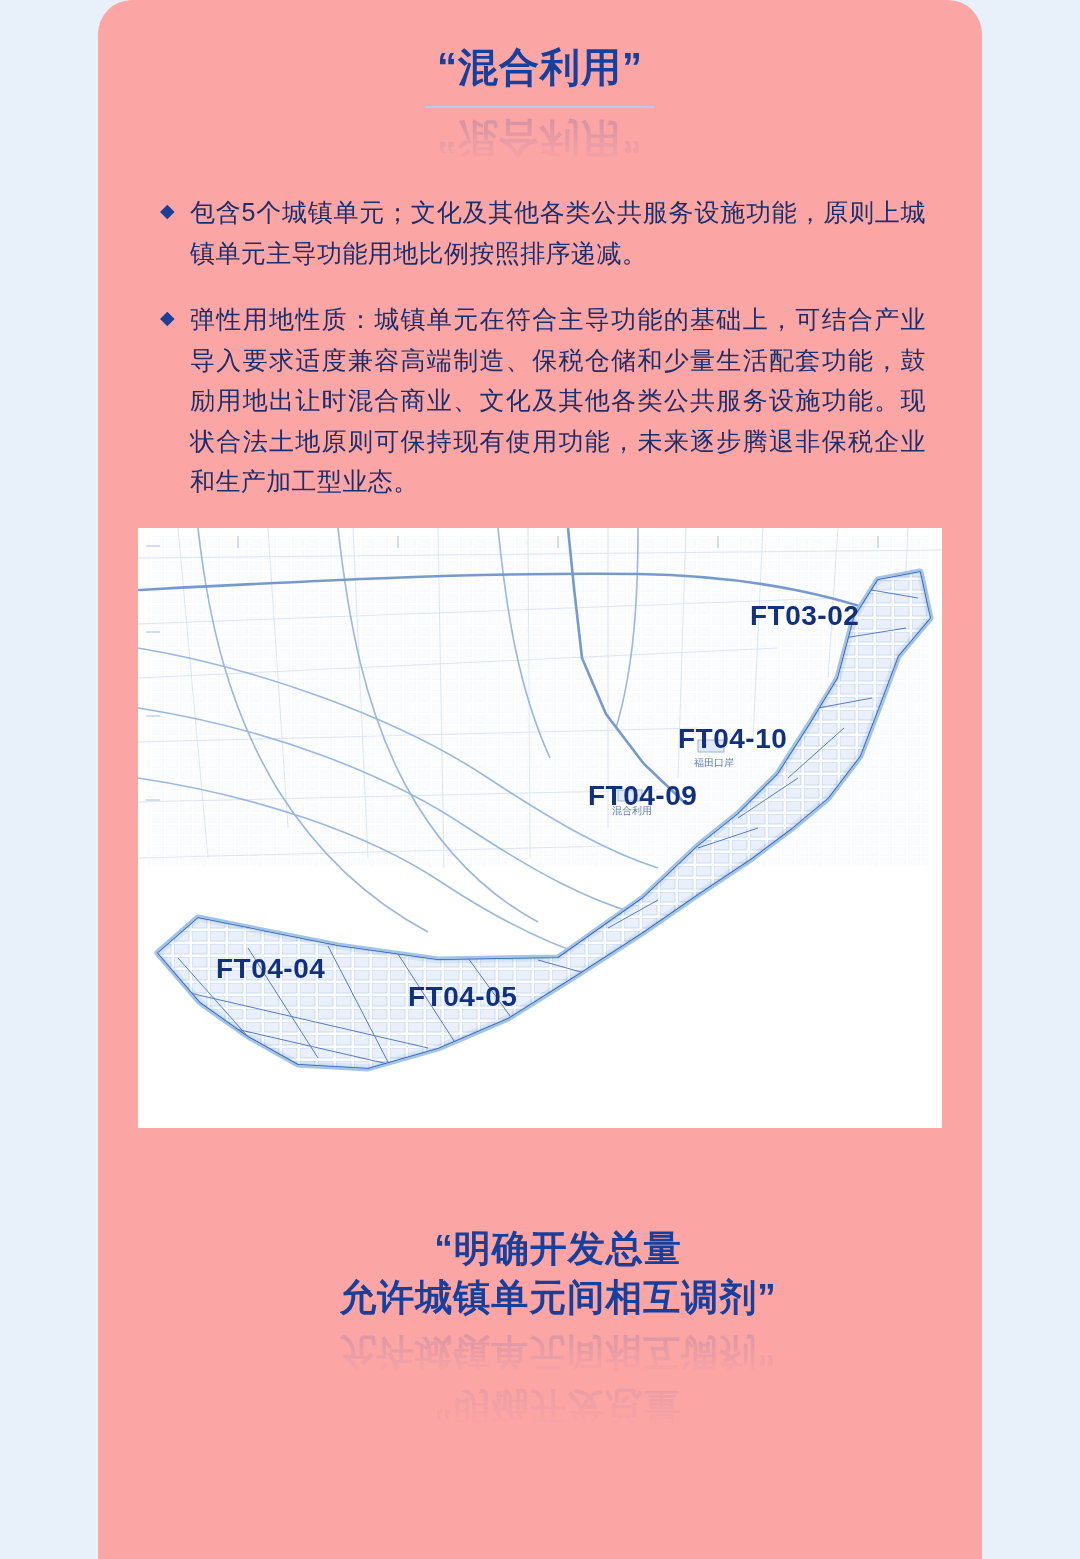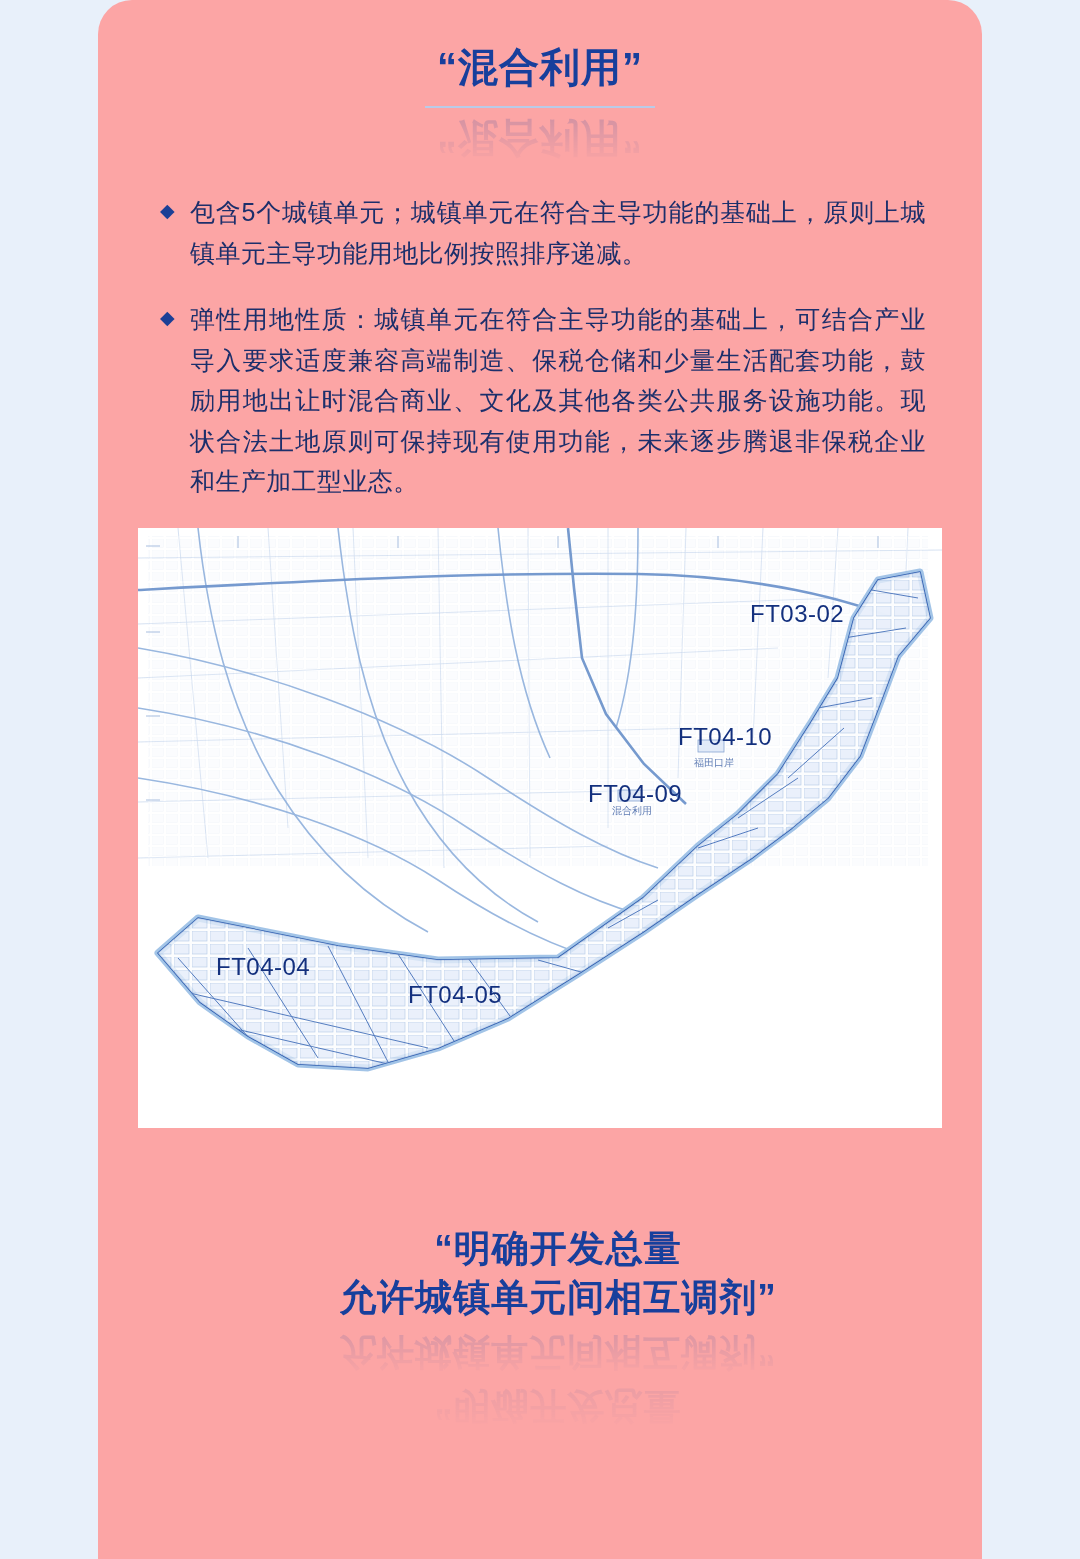--- a/index.html
+++ b/index.html
@@ -89,22 +89,22 @@
   .map-wrap {
     position: relative;
     width: 804px;
     height: 600px;
     margin: 0 auto;
     background: #ffffff;
   }
   .map-svg { display: block; }
   .map-label {
     position: absolute;
-    font-size: 24px;
-    font-weight: normal;
+    font-size: 28px;
+    font-weight: bold;
     color: #13307e;
     letter-spacing: 0.5px;
     white-space: nowrap;
   }
   .lab-ft0302 { left: 612px; top: 72px; }
   .lab-ft0410 { left: 540px; top: 195px; }
   .lab-ft0409 { left: 450px; top: 252px; }
   .lab-ft0401 { left: 78px;  top: 425px; }
   .lab-ft0405 { left: 230px; top: 453px; margin-left: 40px; }
   .map-mini-label {
@@ -155,21 +155,21 @@
 
   <div class="heading-block">
     <div class="heading-title">“混合利用”</div>
     <div class="heading-rule"></div>
     <div class="heading-reflect">“混合利用”</div>
   </div>
 
   <div class="bullets">
     <div class="bullet-row">
       <div class="bullet-marker">◆</div>
-      <div class="bullet-text">包含5个城镇单元；城镇单元在符合主导功能的基础上，原则上城镇单元主导功能用地比例按照排序递减。</div>
+      <div class="bullet-text">包含5个城镇单元；文化及其他各类公共服务设施功能，原则上城镇单元主导功能用地比例按照排序递减。</div>
     </div>
     <div class="bullet-row">
       <div class="bullet-marker">◆</div>
       <div class="bullet-text">弹性用地性质：城镇单元在符合主导功能的基础上，可结合产业导入要求适度兼容高端制造、保税仓储和少量生活配套功能，鼓励用地出让时混合商业、文化及其他各类公共服务设施功能。现状合法土地原则可保持现有使用功能，未来逐步腾退非保税企业和生产加工型业态。</div>
     </div>
   </div>
 
   <div class="figure">
     <div class="map-wrap">
 

